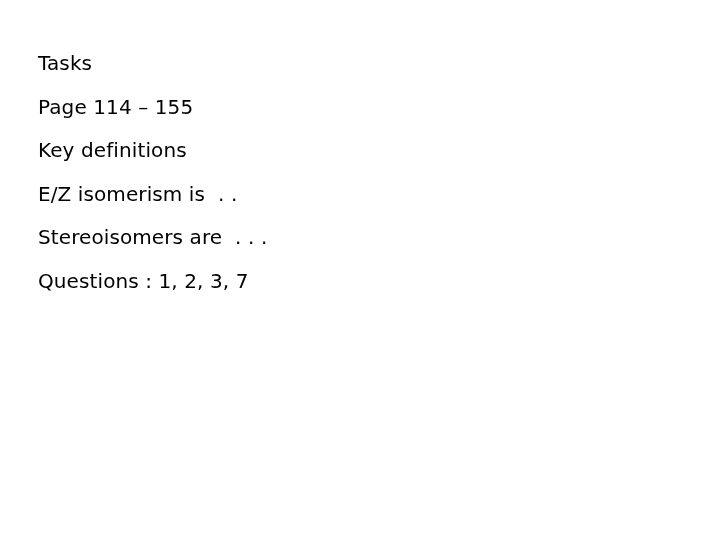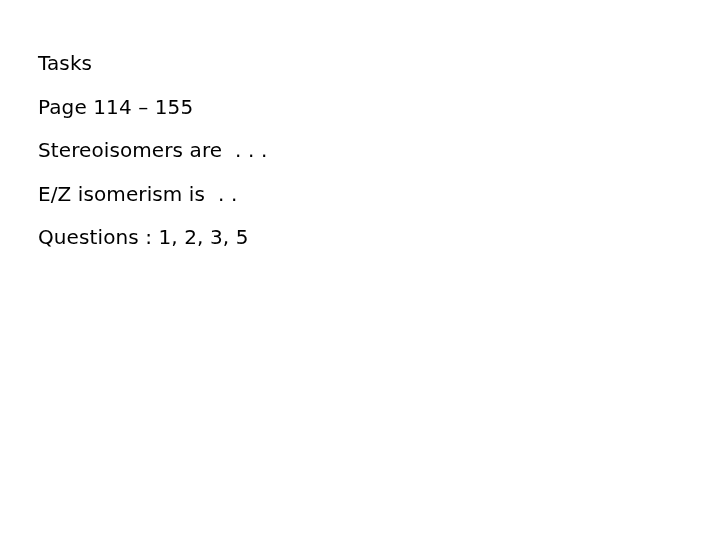--- a/index.html
+++ b/index.html
@@ -40,22 +40,23 @@
 </head>
 <body>
 
 <div class="slide">
   <div class="content-body">
 
     <div class="bullet-line">Tasks</div>
 
     <div class="bullet-line">Page 114 – 155</div>
 
+    <div class="bullet-line">Key definitions</div>
+
+    <div class="bullet-line">E/Z isomerism is  . .</div>
 
     <div class="bullet-line">Stereoisomers are  . . .</div>
 
-    <div class="bullet-line">E/Z isomerism is  . .</div>
 
-
-    <div class="bullet-line">Questions : 1, 2, 3, 5</div>
+    <div class="bullet-line">Questions : 1, 2, 3, 7</div>
 
   </div>
 </div>
 
 </body></html>

